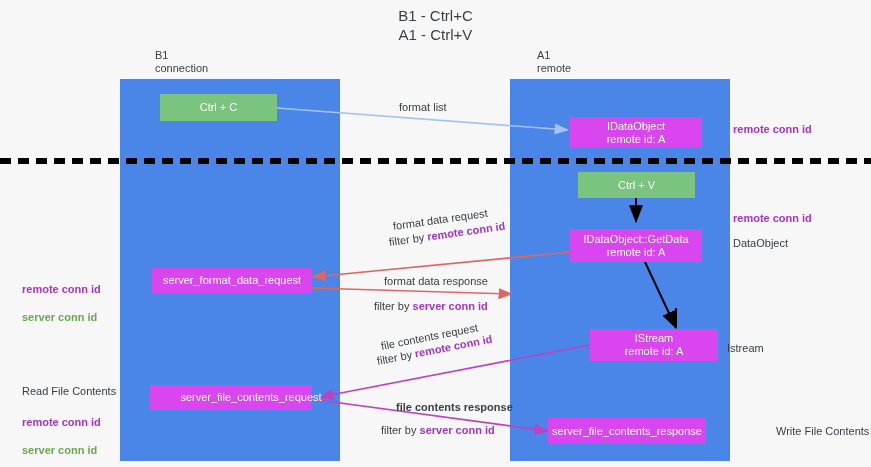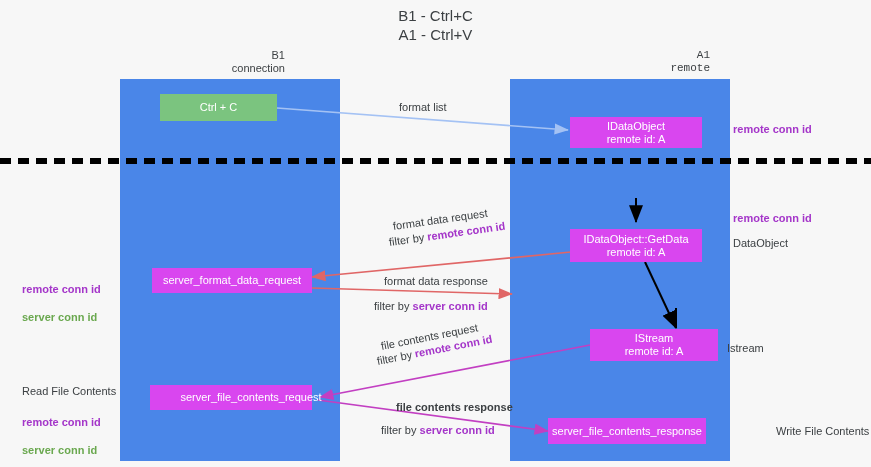--- a/index.html
+++ b/index.html
@@ -19,21 +19,21 @@
   
   .layer{position:absolute;left:0;top:0;width:871px;height:467px;}
 
   .abs{position:absolute;}
 
   .title{
     left:0;top:6px;width:871px;text-align:center;
     font-size:15px;line-height:19px;color:#3c4043;white-space:pre-line;
   }
   .lane-head{
-    position:absolute;text-align:right;font-size:11px;line-height:13px;
+    position:absolute;text-align:left;font-size:11px;line-height:13px;
     color:#3c4043;white-space:pre-line;
   }
 
   .node{
     position:absolute;box-sizing:border-box;
     display:flex;align-items:center;justify-content:center;
     text-align:center;color:#ffffff;font-size:11px;line-height:13px;
     white-space:pre-line;padding:2px 4px;
   }
   .node.orange{background:#d946ef;}
@@ -97,32 +97,33 @@
     <path d="M318,400 L548,431" stroke="#c23fc2" stroke-width="1.6" fill="none" marker-end="url(#ah-mag)"></path>
   </svg>
 
   <div class="layer">
 
     <div class="abs title">B1 - Ctrl+C
 A1 - Ctrl+V</div>
 
     <div class="lane-head" style="left:155px;top:49px;width:130px;">B1
 connection</div>
-    <div class="lane-head" style="left:580px;top:49px;width:130px;font-family:Liberation Mono, monospace;">A1
+    <div class="lane-head" style="left:537px;top:49px;width:130px;">A1
 remote</div>
 
     <div class="node orange" style="left:152px;top:268px;width:160px;height:25px;">server_format_data_request</div>
 
     <div class="node green" style="left:160px;top:94px;width:117px;height:27px;">Ctrl + C</div>
 
     <div class="node orange" style="left:150px;top:385px;width:162px;height:25px;padding-left:44px;">server_file_contents_request</div>
 
     <div class="node orange" style="left:570px;top:117px;width:132px;height:31px;">IDataObject
 remote id: A</div>
 
+    <div class="node green" style="left:578px;top:172px;width:117px;height:26px;">Ctrl + V</div>
 
     <div class="node orange" style="left:570px;top:229px;width:132px;height:33px;">IDataObject::GetData
 remote id: A</div>
 
 
     <div class="node orange" style="left:590px;top:329px;width:128px;height:32px;">IStream
 remote id: A</div>
 
     <div class="node orange" style="left:548px;top:418px;width:158px;height:26px;">server_file_contents_response</div>
 

